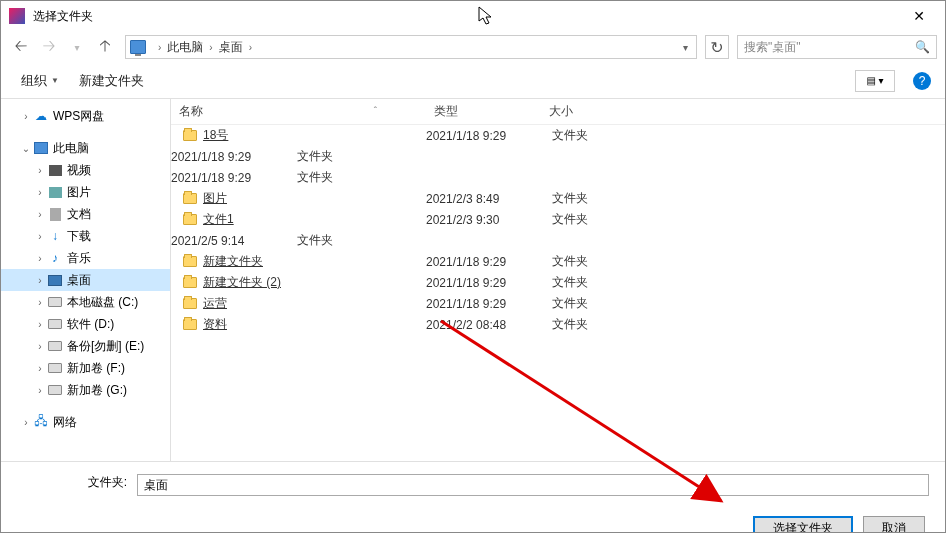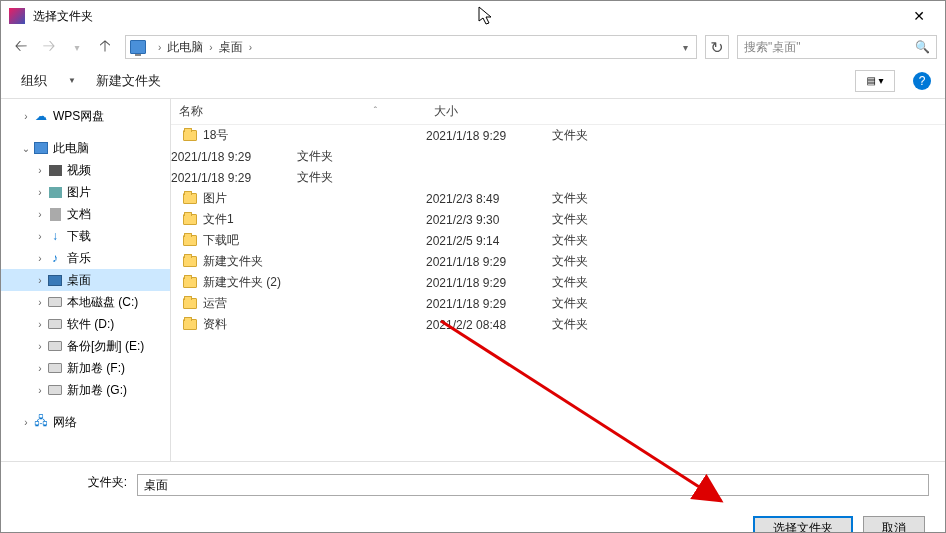--- a/index.html
+++ b/index.html
@@ -18,21 +18,21 @@
 .addr-bar .pc-icon::after { content: ""; position: absolute; bottom: -3px; left: 4px; width: 6px; height: 2px; background: #888; }
 .addr-bar .crumb { font-size: 12px; color: #333; }
 .addr-bar .sep { font-size: 10px; color: #666; margin: 0 6px; }
 .addr-bar .dd { margin-left: auto; color: #666; font-size: 10px; padding: 0 4px; }
 .refresh { width: 24px; height: 24px; border: 1px solid #ccc; display: flex; align-items: center; justify-content: center; color: #555; }
 .search-box { width: 200px; height: 24px; border: 1px solid #ccc; display: flex; align-items: center; padding: 0 6px; margin-left: 4px; }
 .search-box span:first-child { flex: 1; font-size: 12px; color: #888; }
 .search-box .mag { color: #666; font-size: 12px; }
 
 .toolbar { height: 36px; border-bottom: 1px solid #e0e0e0; display: flex; align-items: center; padding: 0 14px; gap: 8px; }
-.toolbar .tb-item { font-size: 13px; color: #222; padding: 4px 6px; display: flex; align-items: center; gap: 21px; cursor: pointer; }
+.toolbar .tb-item { font-size: 13px; color: #222; padding: 4px 6px; display: flex; align-items: center; gap: 4px; cursor: pointer; }
 .toolbar .tb-item .dd { font-size: 8px; color: #555; }
 .toolbar .spacer { flex: 1; }
 .toolbar .view-icon { border: 1px solid #ccc; width: 40px; height: 22px; display: flex; align-items: center; justify-content: center; gap: 2px; font-size: 10px; }
 .toolbar .help { width: 18px; height: 18px; border-radius: 50%; background: #0078d7; color: #fff; font-size: 12px; display: flex; align-items: center; justify-content: center; margin-left: 10px; }
 
 .content { display: flex; height: 362px; }
 .tree { width: 170px; border-right: 1px solid #e0e0e0; overflow-y: auto; padding-top: 6px; font-size: 12px; }
 .tree-item { display: flex; align-items: center; height: 22px; padding-left: 4px; cursor: pointer; white-space: nowrap; }
 .tree-item .exp { width: 14px; font-size: 10px; color: #666; text-align: center; }
 .tree-item .ico { width: 16px; height: 16px; margin-right: 4px; display: inline-flex; align-items: center; justify-content: center; }
@@ -55,21 +55,21 @@
 .listing { flex: 1; display: flex; flex-direction: column; }
 .list-header { display: flex; height: 26px; align-items: center; font-size: 12px; color: #444; border-bottom: 1px solid #eee; }
 .list-header > div { padding: 0 8px; border-right: 1px solid transparent; height: 100%; display: flex; align-items: center; }
 .col-name { width: 255px; }
 .col-date { width: 126px; }
 .col-type { width: 115px; }
 .col-size { width: 100px; }
 .sort-arrow { margin-left: auto; margin-right: 40px; color: #888; font-size: 10px; }
 .list-body { flex: 1; overflow-y: auto; }
 .row { display: flex; height: 21px; align-items: center; font-size: 12px; color: #333; }
-.row .col-name { display: flex; align-items: center; gap: 6px; padding-left: 12px; }
+.row .col-name { display: flex; align-items: center; gap: 6px; padding-left: 12px; text-decoration: underline; }
 .row .ico-folder { flex-shrink: 0; }
 
 .bottom { border-top: 1px solid #e0e0e0; padding: 12px 16px; }
 .folder-row { display: flex; gap: 10px; margin-bottom: 20px; }
 .folder-row label { font-size: 12px; width: 110px; text-align: right; }
 .folder-row input { flex: 1; height: 22px; border: 1px solid #aaa; padding: 0 6px; font-size: 12px; }
 .btn-row { display: flex; justify-content: flex-end; gap: 10px; padding-right: 4px; }
 .btn-row button { height: 24px; padding: 0 18px; font-size: 12px; background: #e1e1e1; border: 1px solid #999; cursor: pointer; }
 .btn-row button.primary { border: 2px solid #0078d7; }
 
@@ -212,20 +212,21 @@
         <span>网络</span>
       </div>
   </div>
 
   <div class="listing">
     <div class="list-header">
       <div class="col-name">
           <span>名称</span>
           <span class="sort-arrow">ˆ</span>
         </div>
+      <div class="col-type">类型</div>
       <div class="col-size">大小</div>
     </div>
     <div class="list-body" id="list-body">
         <div class="row">
           <div class="col-name">
             <span class="ico-folder"></span>
             <span>18号</span>
           </div>
           <div class="col-date">2021/1/18 9:29</div>
           <div class="col-type">文件夹</div>
@@ -253,24 +254,20 @@
         <div class="row">
           <div class="col-name">
             <span class="ico-folder"></span>
             <span>文件1</span>
           </div>
           <div class="col-date">2021/2/3 9:30</div>
           <div class="col-type">文件夹</div>
           <div class="col-size"></div>
         </div>
         <div class="row">
-          <div class="col-name">
-            <span class="ico-folder"></span>
-            <span>下载吧</span>
-          </div>
           <div class="col-date">2021/2/5 9:14</div>
           <div class="col-type">文件夹</div>
           <div class="col-size"></div>
         </div>
         <div class="row">
           <div class="col-name">
             <span class="ico-folder"></span>
             <span>新建文件夹</span>
           </div>
           <div class="col-date">2021/1/18 9:29</div>

